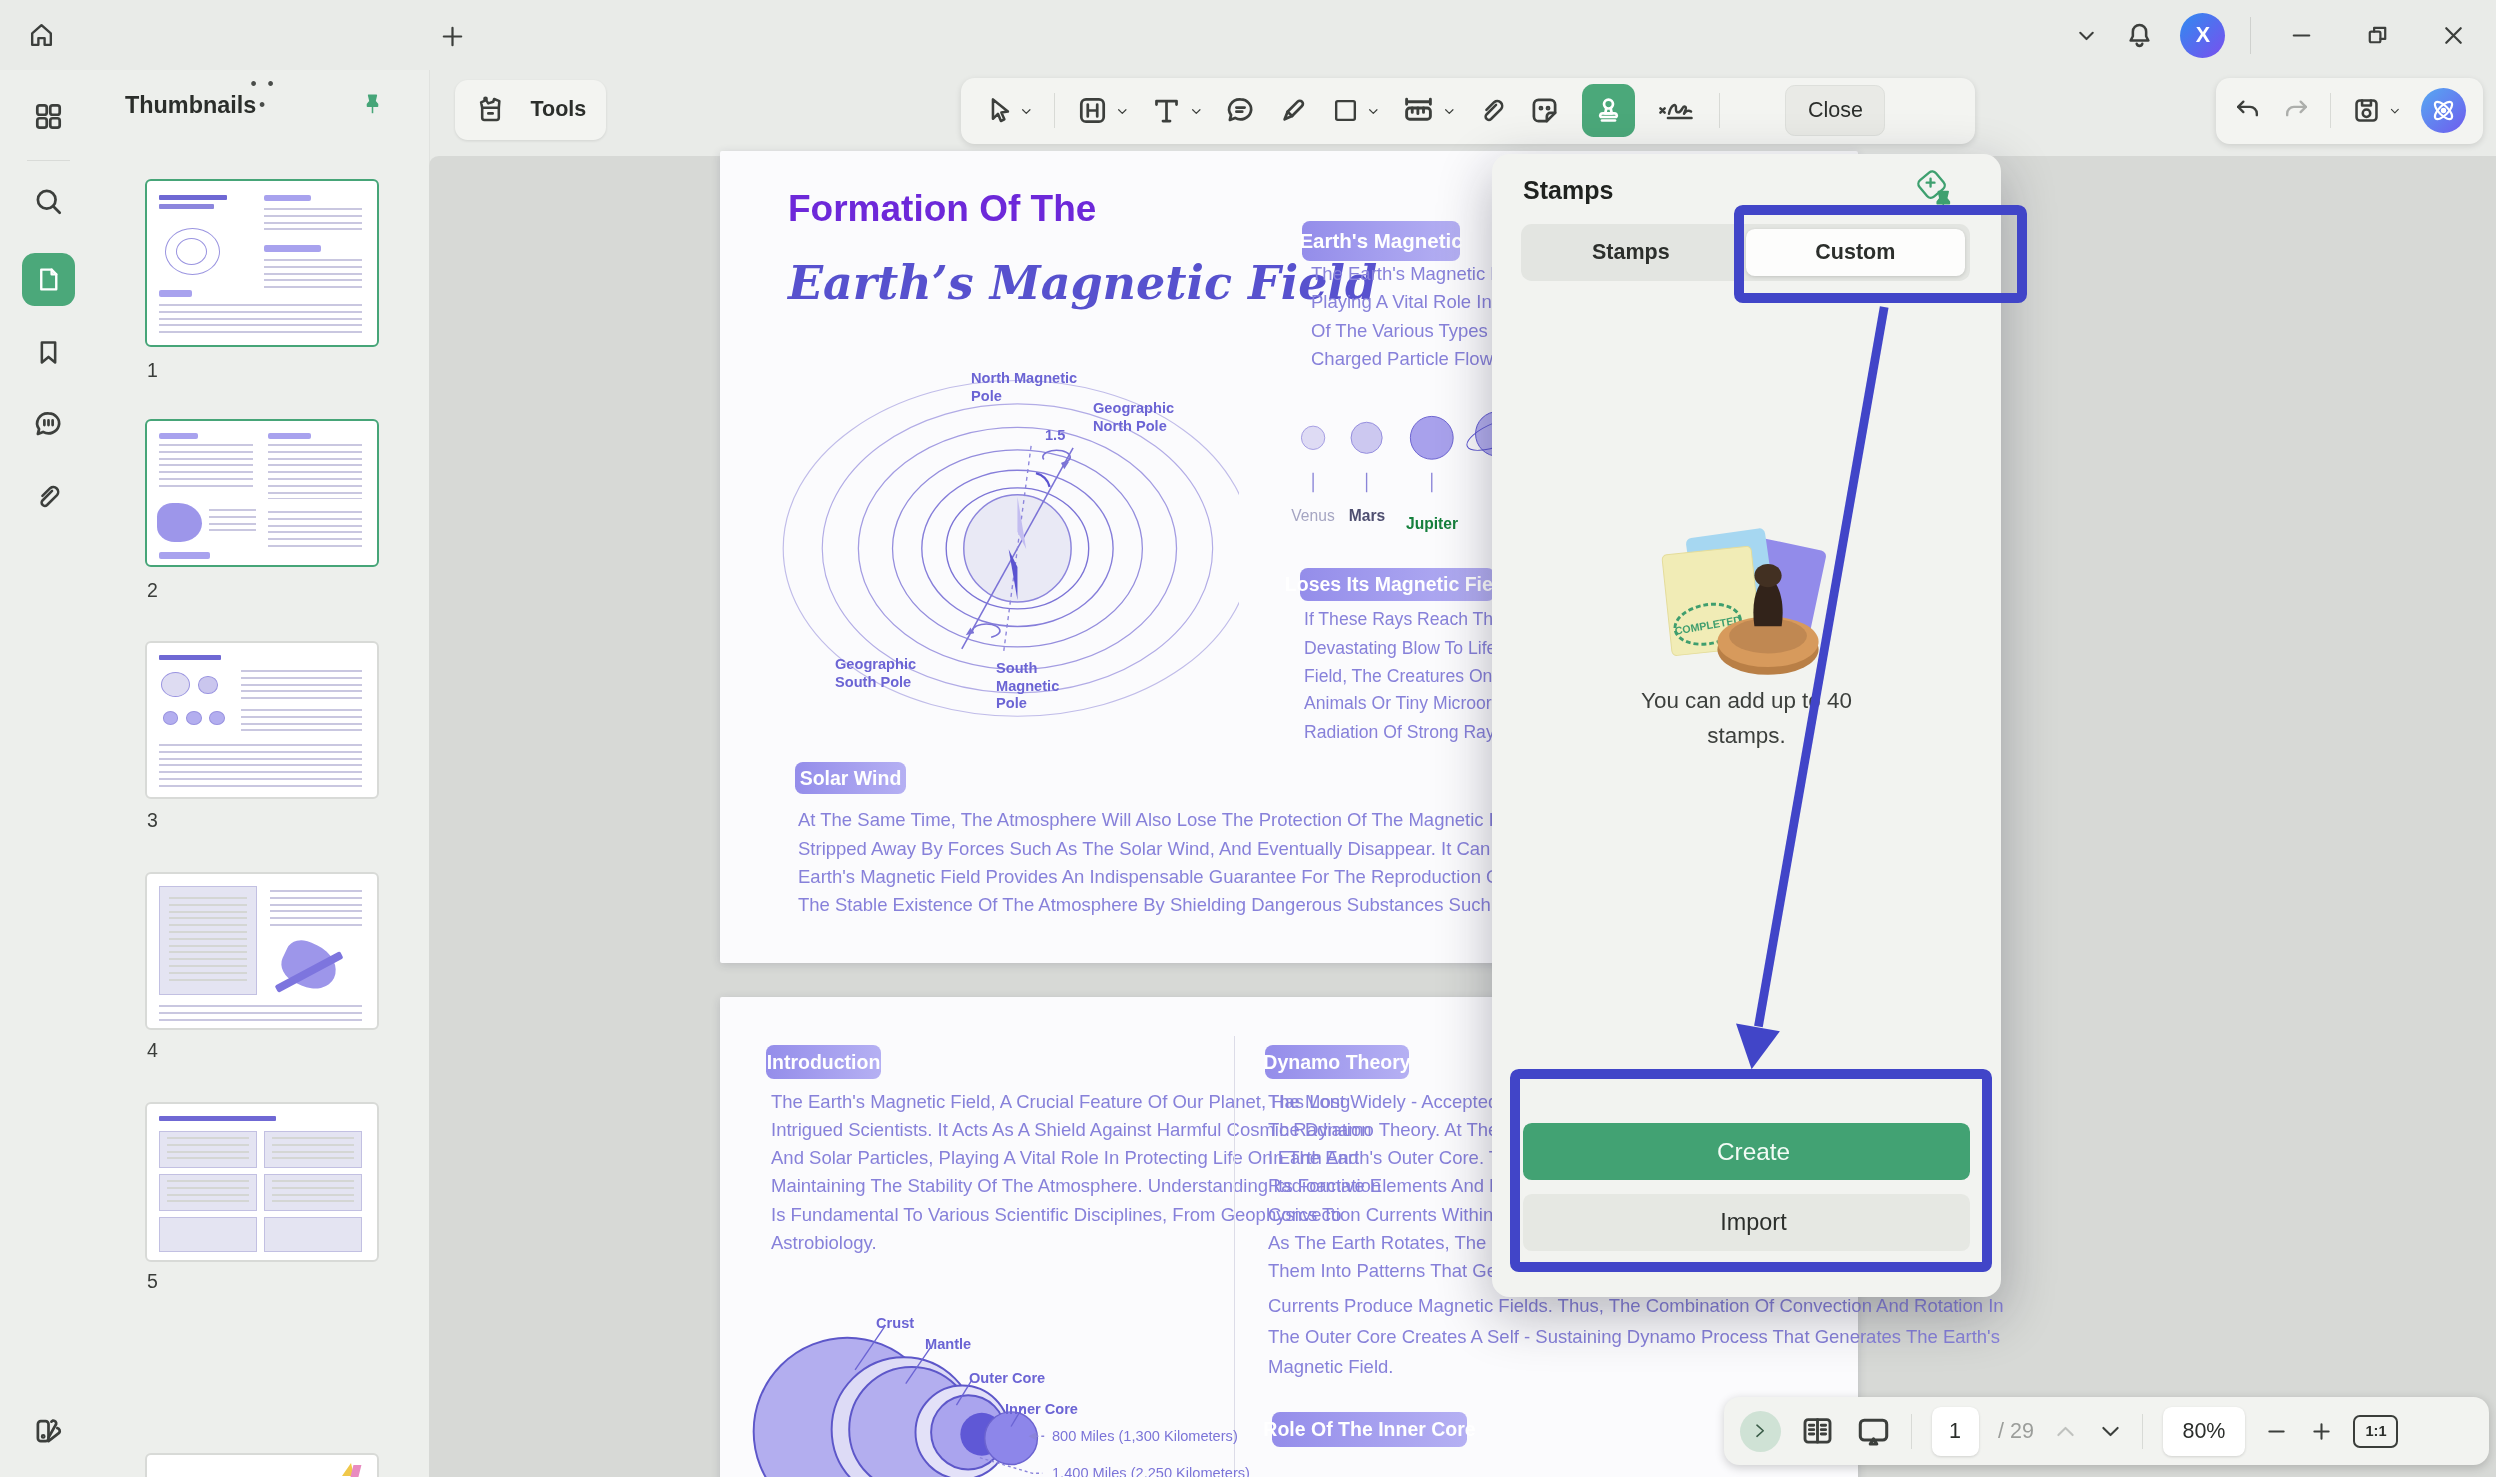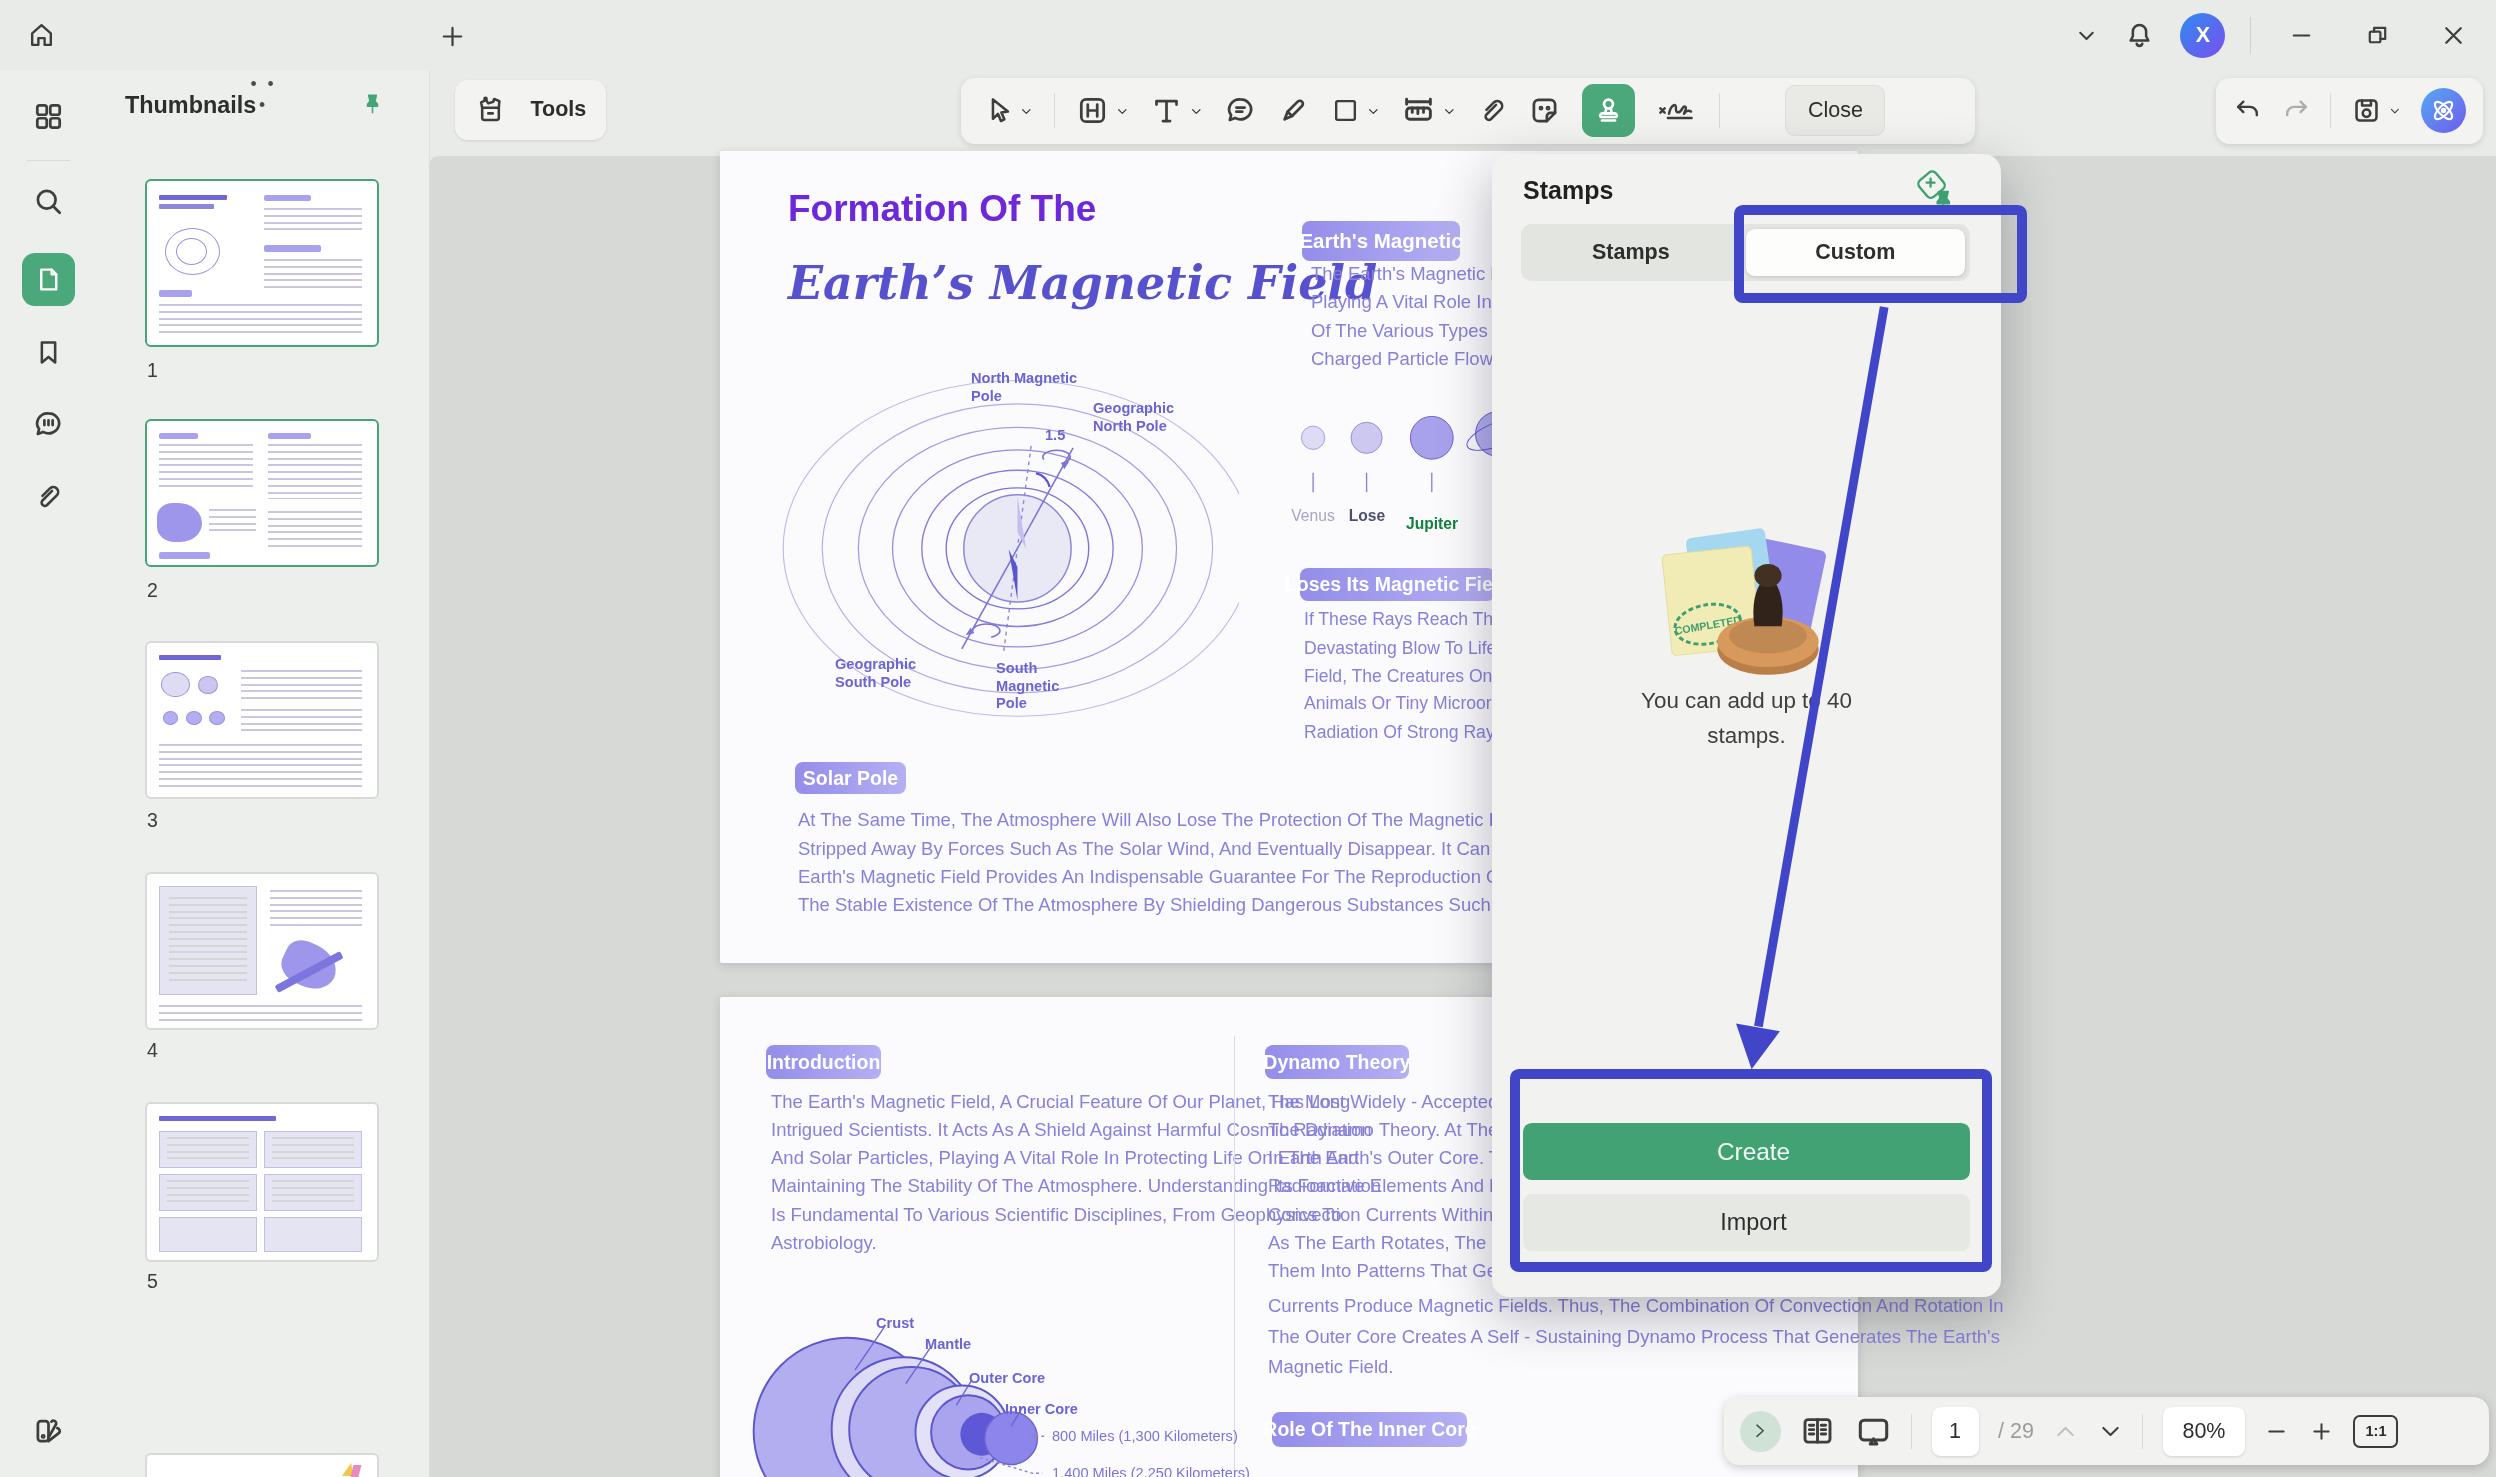--- a/index.html
+++ b/index.html
@@ -457,31 +457,31 @@
 
       <svg width="293" height="107" viewBox="0 0 300 110" style="position:absolute;left:575px;top:244px">
         <circle cx="18" cy="44" r="12" fill="#dedbf4" stroke="#a39ce2"></circle>
         <circle cx="73" cy="44" r="16" fill="#ccc8f0" stroke="#938cdd"></circle>
         <circle cx="140" cy="44" r="22" fill="#a8a1ec" stroke="#6b63d0"></circle>
         <circle cx="208" cy="40" r="23" fill="#b3aeef" stroke="#5b54d0"></circle>
         <ellipse cx="208" cy="40" rx="34" ry="12" fill="none" stroke="#5b54d0" transform="rotate(-22 208 40)"></ellipse>
         <path d="M18 80 v20 M73 80 v20 M140 80 v20" stroke="#8a84d8" stroke-width="1.4"></path>
       </svg>
       <div class="planet-label" style="left:593px;top:356px;color:#a5a5c2">Venus</div>
-      <div class="planet-label" style="left:647px;top:356px;color:#4e4e70;font-weight:bold">Lose</div>
+      <div class="planet-label" style="left:647px;top:356px;color:#4e4e70;font-weight:bold">Mars</div>
       <div class="planet-label" style="left:712px;top:364px;color:#15803d;font-weight:bold">Jupiter</div>
 
       <div class="badge" style="left:580px;top:417px;width:195px;height:33px;font-size:19.5px">Loses Its Magnetic Field</div>
       <div class="doc-line" style="left:584px;top:458px;font-size:17.6px">If These Rays Reach The Earth</div>
       <div class="doc-line" style="left:584px;top:487px;font-size:17.6px">Devastating Blow To Life On Ea</div>
       <div class="doc-line" style="left:584px;top:515px;font-size:17.6px">Field, The Creatures On The Ea</div>
       <div class="doc-line" style="left:584px;top:542px;font-size:17.6px">Animals Or Tiny Microorganisms</div>
       <div class="doc-line" style="left:584px;top:571px;font-size:17.6px">Radiation Of Strong Rays And W</div>
 
-      <div class="badge" style="left:75px;top:611px;width:111px;height:32px;font-size:19.5px">Solar Pole</div>
+      <div class="badge" style="left:75px;top:611px;width:111px;height:32px;font-size:19.5px">Solar Wind</div>
       <div class="doc-line" style="left:78px;top:658px;font-size:18.5px">At The Same Time, The Atmosphere Will Also Lose The Protection Of The Magnetic Field And Be Gradually</div>
       <div class="doc-line" style="left:78px;top:687px;font-size:18.5px">Stripped Away By Forces Such As The Solar Wind, And Eventually Disappear. It Can Be Said That The</div>
       <div class="doc-line" style="left:78px;top:715px;font-size:18.5px">Earth's Magnetic Field Provides An Indispensable Guarantee For The Reproduction Of Life On Earth And</div>
       <div class="doc-line" style="left:78px;top:743px;font-size:18.5px">The Stable Existence Of The Atmosphere By Shielding Dangerous Substances Such As Solar Particles.</div>
     </div>
 
     <div class="pdf-page" id="page2">
       <div class="badge" style="left:46px;top:48px;width:115px;height:34px;font-size:19.5px">Introduction</div>
       <div class="doc-line" style="left:51px;top:94px;font-size:18.5px">The Earth's Magnetic Field, A Crucial Feature Of Our Planet, Has Long</div>
       <div class="doc-line" style="left:51px;top:122px;font-size:18.5px">Intrigued Scientists. It Acts As A Shield Against Harmful Cosmic Radiation</div>

